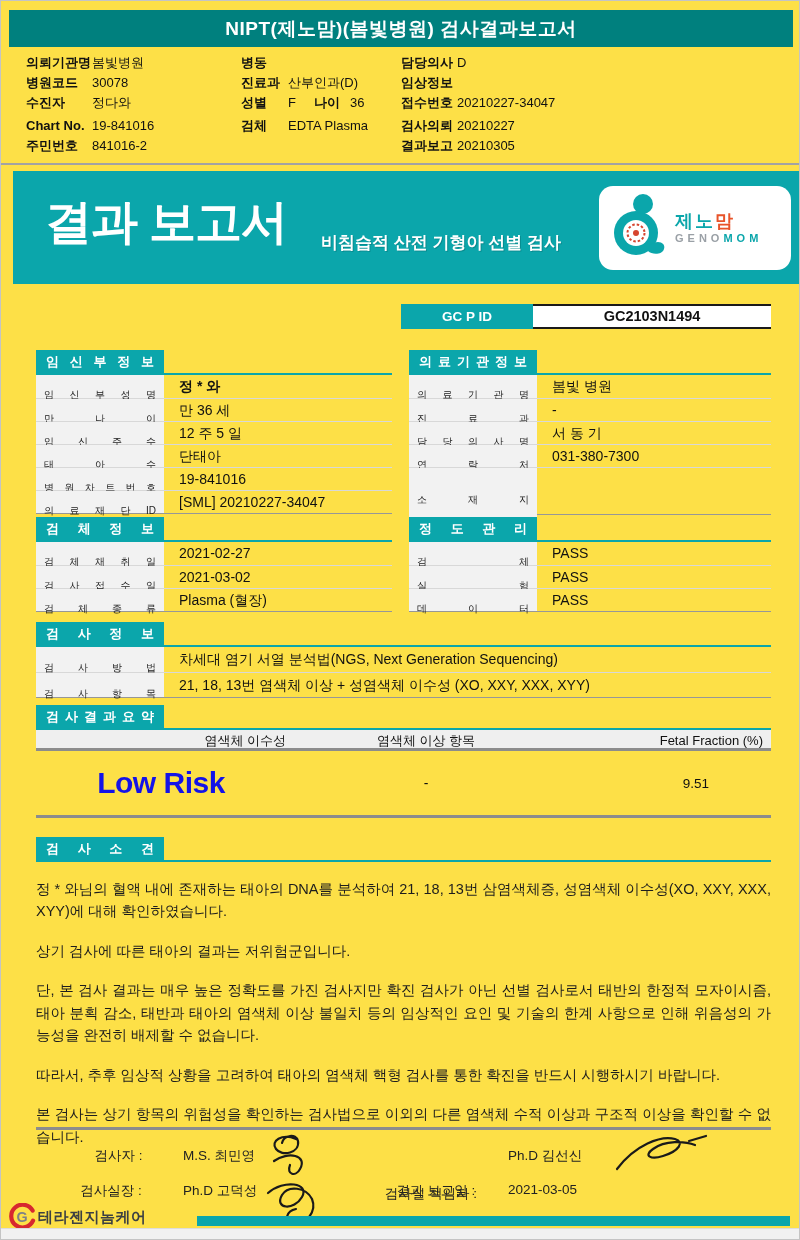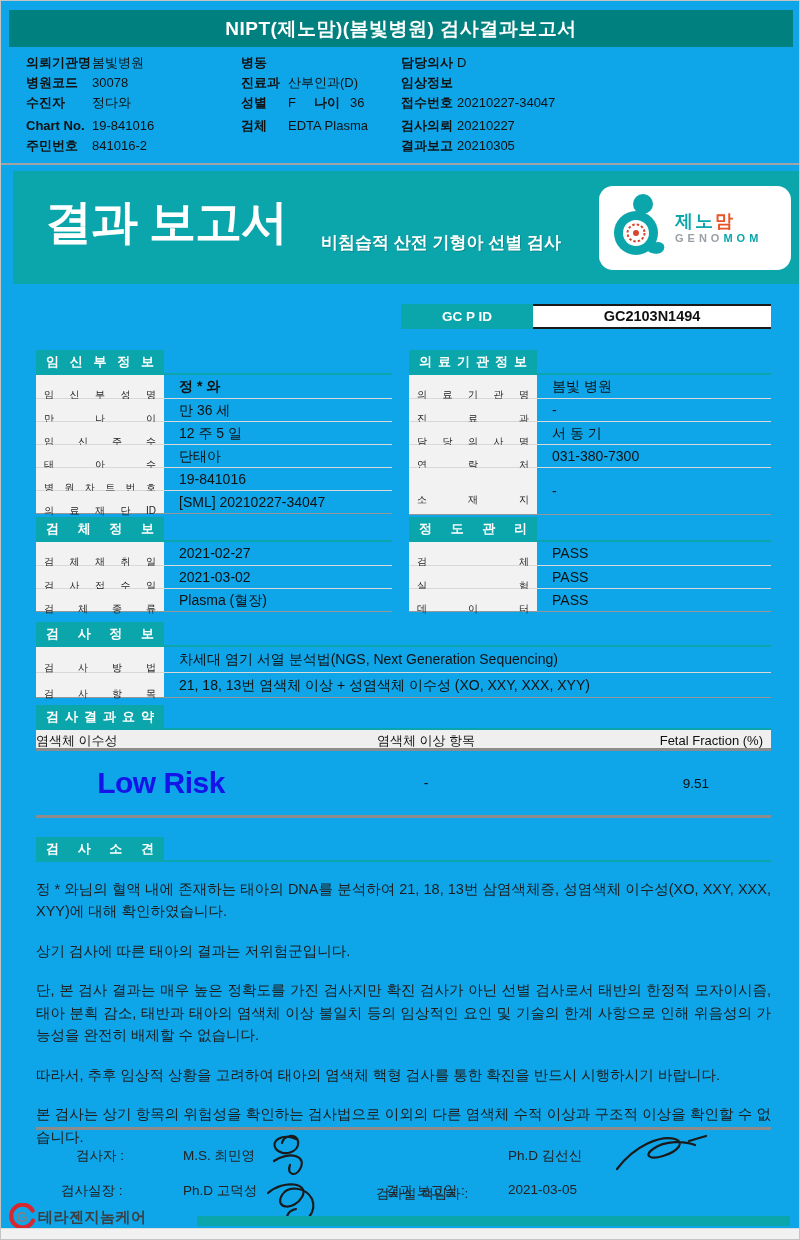--- a/index.html
+++ b/index.html
@@ -4,21 +4,21 @@
 <style>
   :root{
     --accent:#0BA6AB;
     --titlebar:#00807E;
     --ink:#1d1d1d;
     --grayline:#d8d8d8;
     --darkline:#8c8c8c;
   }
   *{box-sizing:border-box;margin:0;padding:0;}
   body{margin:0;background:#e9e9e9;font-family:"Liberation Sans","DejaVu Sans",sans-serif;}
-  .page{position:relative;width:800px;height:1240px;background:#0ea5e9;border:1px solid #c4c4c4;overflow:hidden;}
+  .page{position:relative;width:800px;height:1240px;background:#fde047;border:1px solid #c4c4c4;overflow:hidden;}
 
   
   .titlebar{position:absolute;left:8px;top:9px;width:784px;height:37px;background:var(--titlebar);
     color:#fff;font-size:19px;font-weight:bold;text-align:center;line-height:37px;letter-spacing:.5px;}
 
   
   .hdr{position:absolute;left:0;top:52px;width:800px;height:108px;font-size:13px;color:#111;}
   .hcol{position:absolute;top:0;}
   .hrow{height:20px;line-height:20px;white-space:nowrap;}
   .hlbl{font-weight:bold;display:inline-block;}
@@ -54,49 +54,49 @@
   .tbl{position:absolute;border-bottom:1px solid #979797;}
   .tbl-capline{border-bottom:2px solid var(--accent);height:25px;}
   .tbl-cap{display:inline-block;min-width:128px;height:23px;background:var(--accent);color:#fff;
     font-size:13px;font-weight:bold;line-height:23px;padding:0 10px;text-align:justify;
     -moz-text-align-last:justify;text-align-last:justify;}
   .trow{display:flex;height:23px;}
   .trow + .trow{border-top:1px solid var(--grayline);}
   .tlbl{width:128px;background:#f2f2f2;padding:8px 8px;font-size:10px;color:#222;line-height:23px;
     text-align:justify;-moz-text-align-last:justify;text-align-last:justify;flex:none;}
   .tval{margin-left:15px;font-size:14px;line-height:23px;color:#111;white-space:nowrap;}
-  .trow.tall{height:47px;}
+  .trow.tall{height:47px;flex-direction:column;}
   .trow.tall .tlbl{line-height:47px;}
   .trow.tall .tval{line-height:47px;}
   .trow25{height:25px;}
   .trow25 .tlbl,.trow25 .tval{line-height:25px;}
   .b{font-weight:bold;}
 
   
   .sum{position:absolute;left:35px;top:704px;width:735px;}
   .sum-hdr-row{display:flex;height:21px;background:#efefef;border-bottom:3px solid var(--darkline);
     font-size:13px;color:#111;line-height:21px;}
-  .sum-c1{width:250px;text-align:left;flex:none;}
+  .sum-c1{width:250px;text-align:right;flex:none;}
   .sum-c2{width:280px;text-align:center;flex:none;}
   .sum-c3{flex:1;text-align:right;padding-right:8px;}
   .sum-val-row{display:flex;height:67px;align-items:center;border-bottom:3px solid var(--darkline);}
   .sum-result{width:250px;text-align:center;font-size:30px;font-weight:800;letter-spacing:-.5px;flex:none;}
   .sum-dash{width:280px;text-align:center;font-size:14px;color:#111;flex:none;}
   .sum-ff{flex:1;text-align:right;padding-right:62px;font-size:13.5px;color:#111;}
 
   
   .findings{position:absolute;left:35px;top:836px;width:735px;}
   .find-text{margin-top:16px;font-size:14.5px;line-height:1.55;color:var(--ink);text-align:justify;}
   .find-text p{margin:0 0 17px 0;}
 
   .divider{position:absolute;left:35px;top:1126px;width:735px;height:3px;background:var(--darkline);}
 
   
   .sig{position:absolute;font-size:13.5px;color:#222;white-space:nowrap;}
-  .sig.r{text-align:left;}
+  .sig.r{text-align:center;}
   .sigsvg{position:absolute;}
 
   
   .f-logo{position:absolute;left:8px;top:1202px;}
   .f-company{position:absolute;left:37px;top:1207px;font-size:15px;font-weight:bold;color:#3c4043;letter-spacing:.5px;text-align:center;}
   .f-bar{position:absolute;left:196px;top:1215px;width:593px;height:10px;background:var(--accent);}
   .bottom-strip{position:absolute;left:0;bottom:0;width:800px;height:11px;background:#f1f1f1;border-top:1px solid #ddd;}
 </style>
 </head>
 <body>

